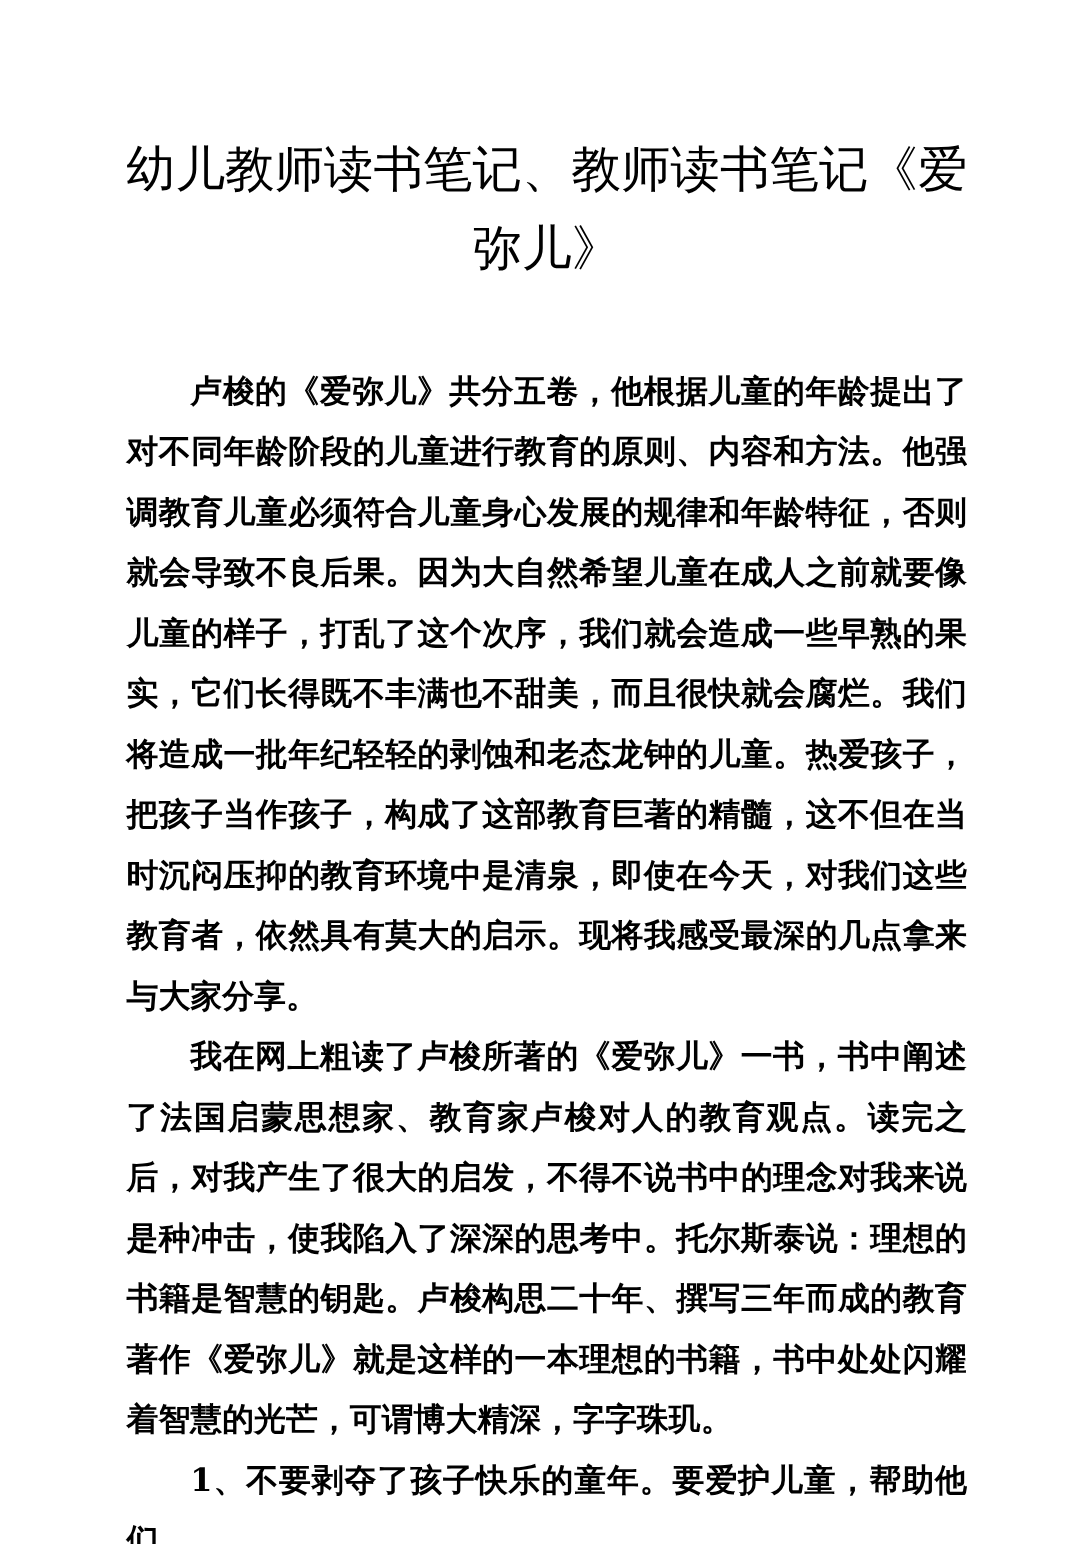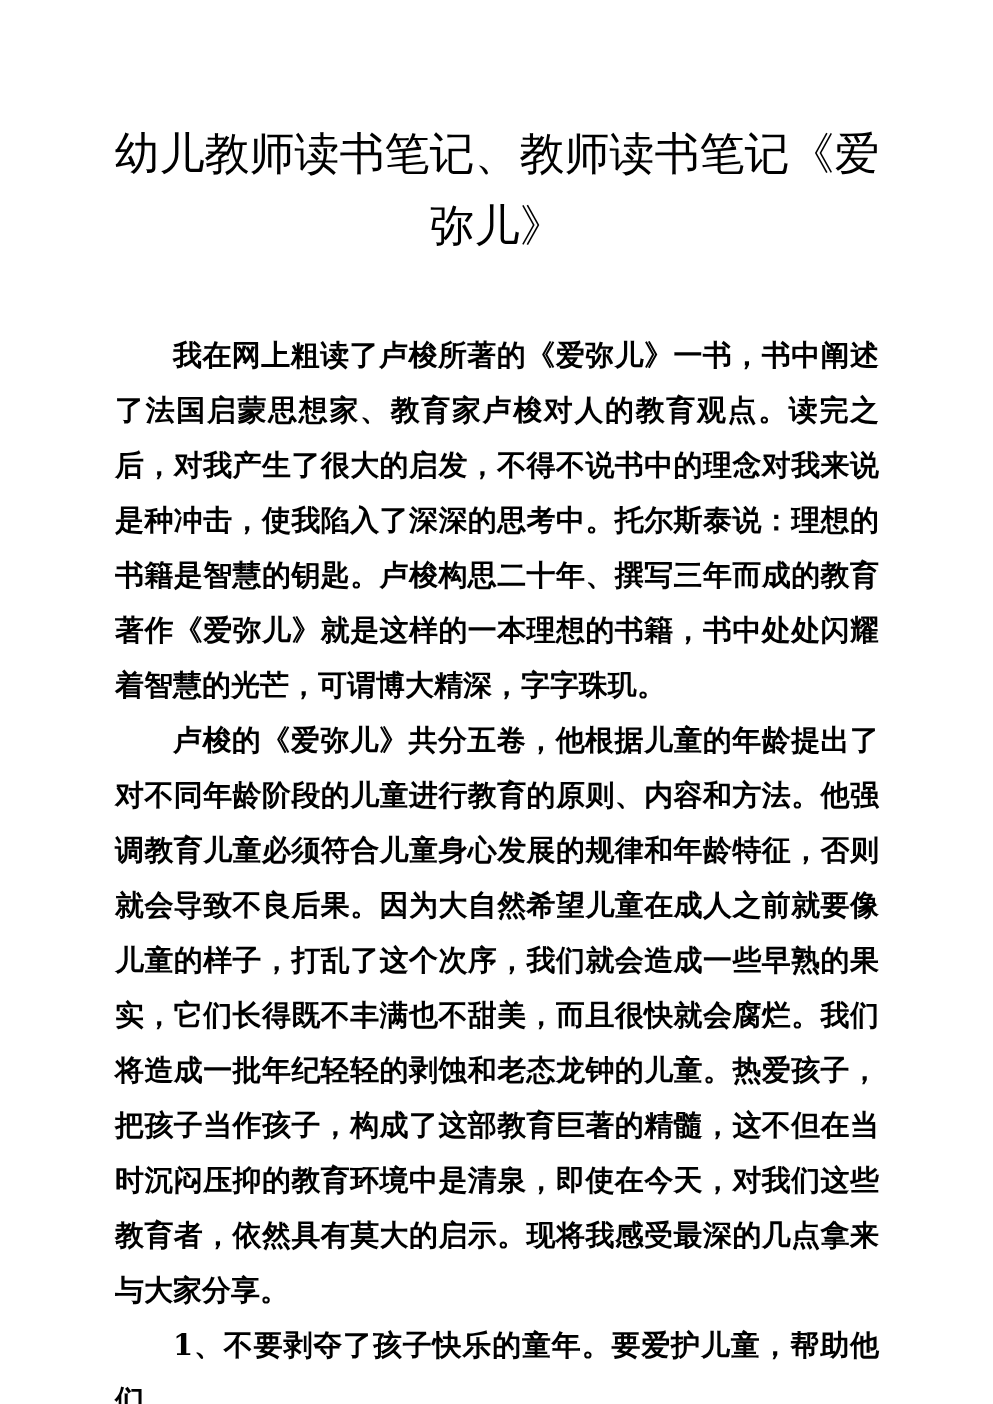--- a/index.html
+++ b/index.html
@@ -84,18 +84,18 @@
 </style>
 </head>
 <body>
 
 <div class="page">
 
   <div class="doc-title">幼儿教师读书笔记、教师读书笔记《爱弥儿》</div>
 
 
   <div class="body-text">
+    <p class="para">卢梭的《爱弥儿》共分五卷，他根据儿童的年龄提出了对不同年龄阶段的儿童进行教育的原则、内容和方法。他强调教育儿童必须符合儿童身心发展的规律和年龄特征，否则就会导致不良后果。因为大自然希望儿童在成人之前就要像儿童的样子，打乱了这个次序，我们就会造成一些早熟的果实，它们长得既不丰满也不甜美，而且很快就会腐烂。我们将造成一批年纪轻轻的剥蚀和老态龙钟的儿童。热爱孩子，把孩子当作孩子，构成了这部教育巨著的精髓，这不但在当时沉闷压抑的教育环境中是清泉，即使在今天，对我们这些教育者，依然具有莫大的启示。现将我感受最深的几点拿来与大家分享。</p>
     <p class="para">我在网上粗读了卢梭所著的《爱弥儿》一书，书中阐述了法国启蒙思想家、教育家卢梭对人的教育观点。读完之后，对我产生了很大的启发，不得不说书中的理念对我来说是种冲击，使我陷入了深深的思考中。托尔斯泰说：理想的书籍是智慧的钥匙。卢梭构思二十年、撰写三年而成的教育著作《爱弥儿》就是这样的一本理想的书籍，书中处处闪耀着智慧的光芒，可谓博大精深，字字珠玑。</p>
-    <p class="para">卢梭的《爱弥儿》共分五卷，他根据儿童的年龄提出了对不同年龄阶段的儿童进行教育的原则、内容和方法。他强调教育儿童必须符合儿童身心发展的规律和年龄特征，否则就会导致不良后果。因为大自然希望儿童在成人之前就要像儿童的样子，打乱了这个次序，我们就会造成一些早熟的果实，它们长得既不丰满也不甜美，而且很快就会腐烂。我们将造成一批年纪轻轻的剥蚀和老态龙钟的儿童。热爱孩子，把孩子当作孩子，构成了这部教育巨著的精髓，这不但在当时沉闷压抑的教育环境中是清泉，即使在今天，对我们这些教育者，依然具有莫大的启示。现将我感受最深的几点拿来与大家分享。</p>
     <p class="para list-item">1、不要剥夺了孩子快乐的童年。要爱护儿童，帮助他们</p>
   </div>
 
 </div>
 
 </body></html>

